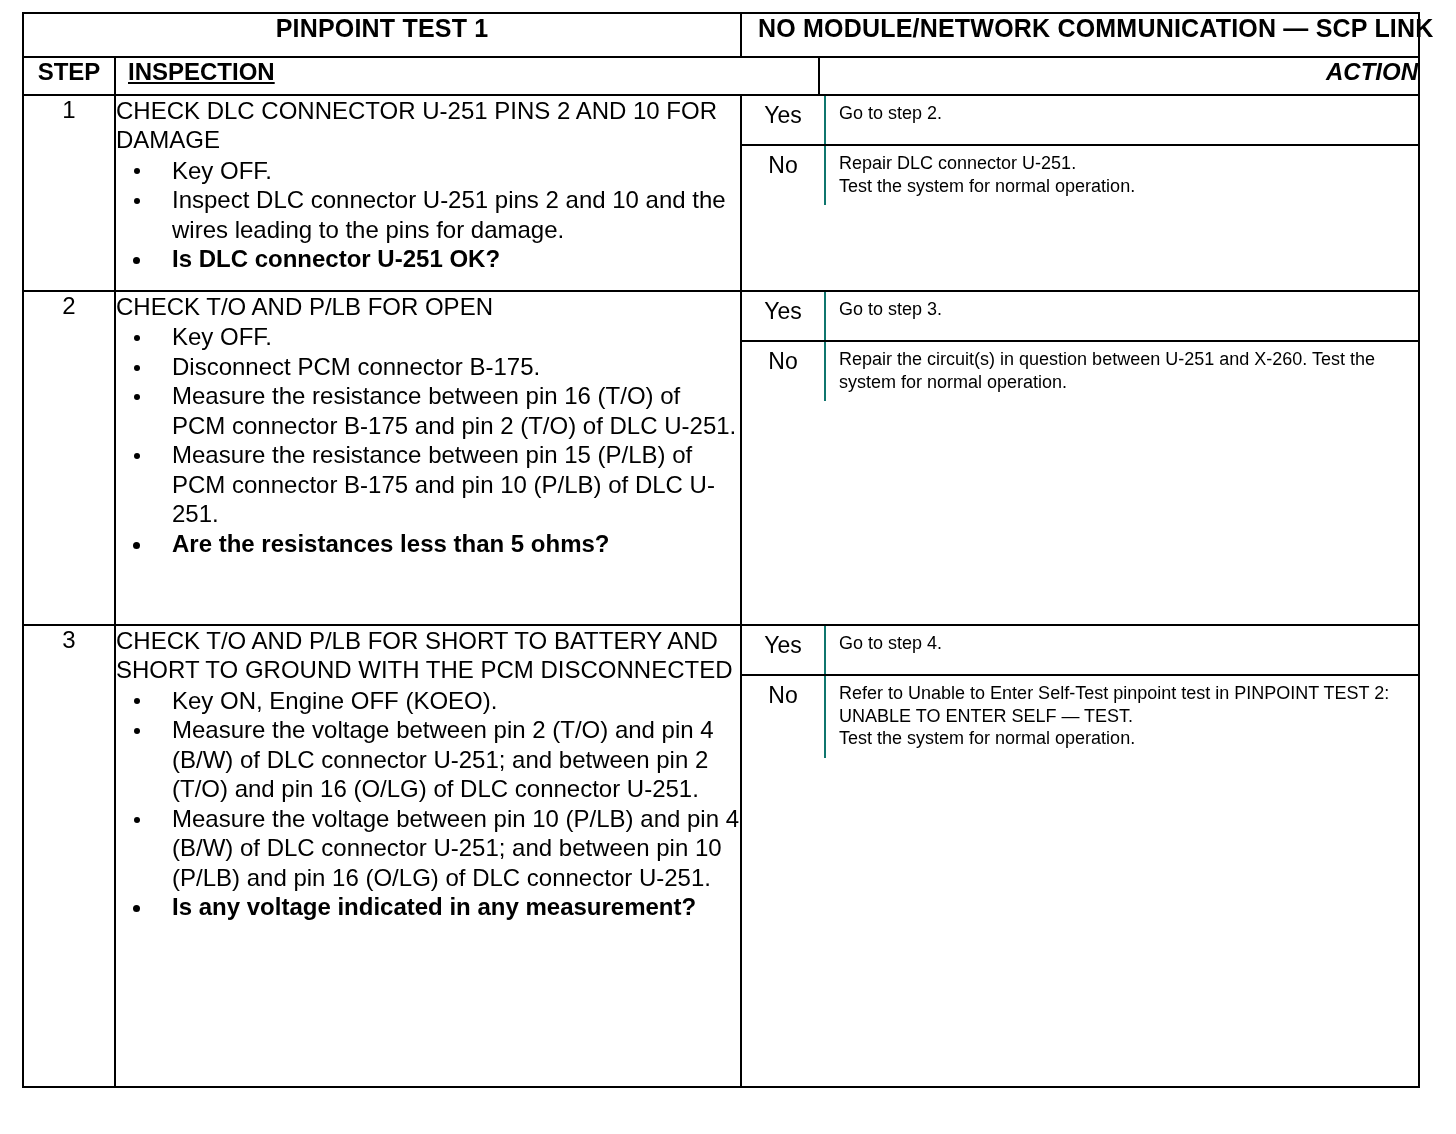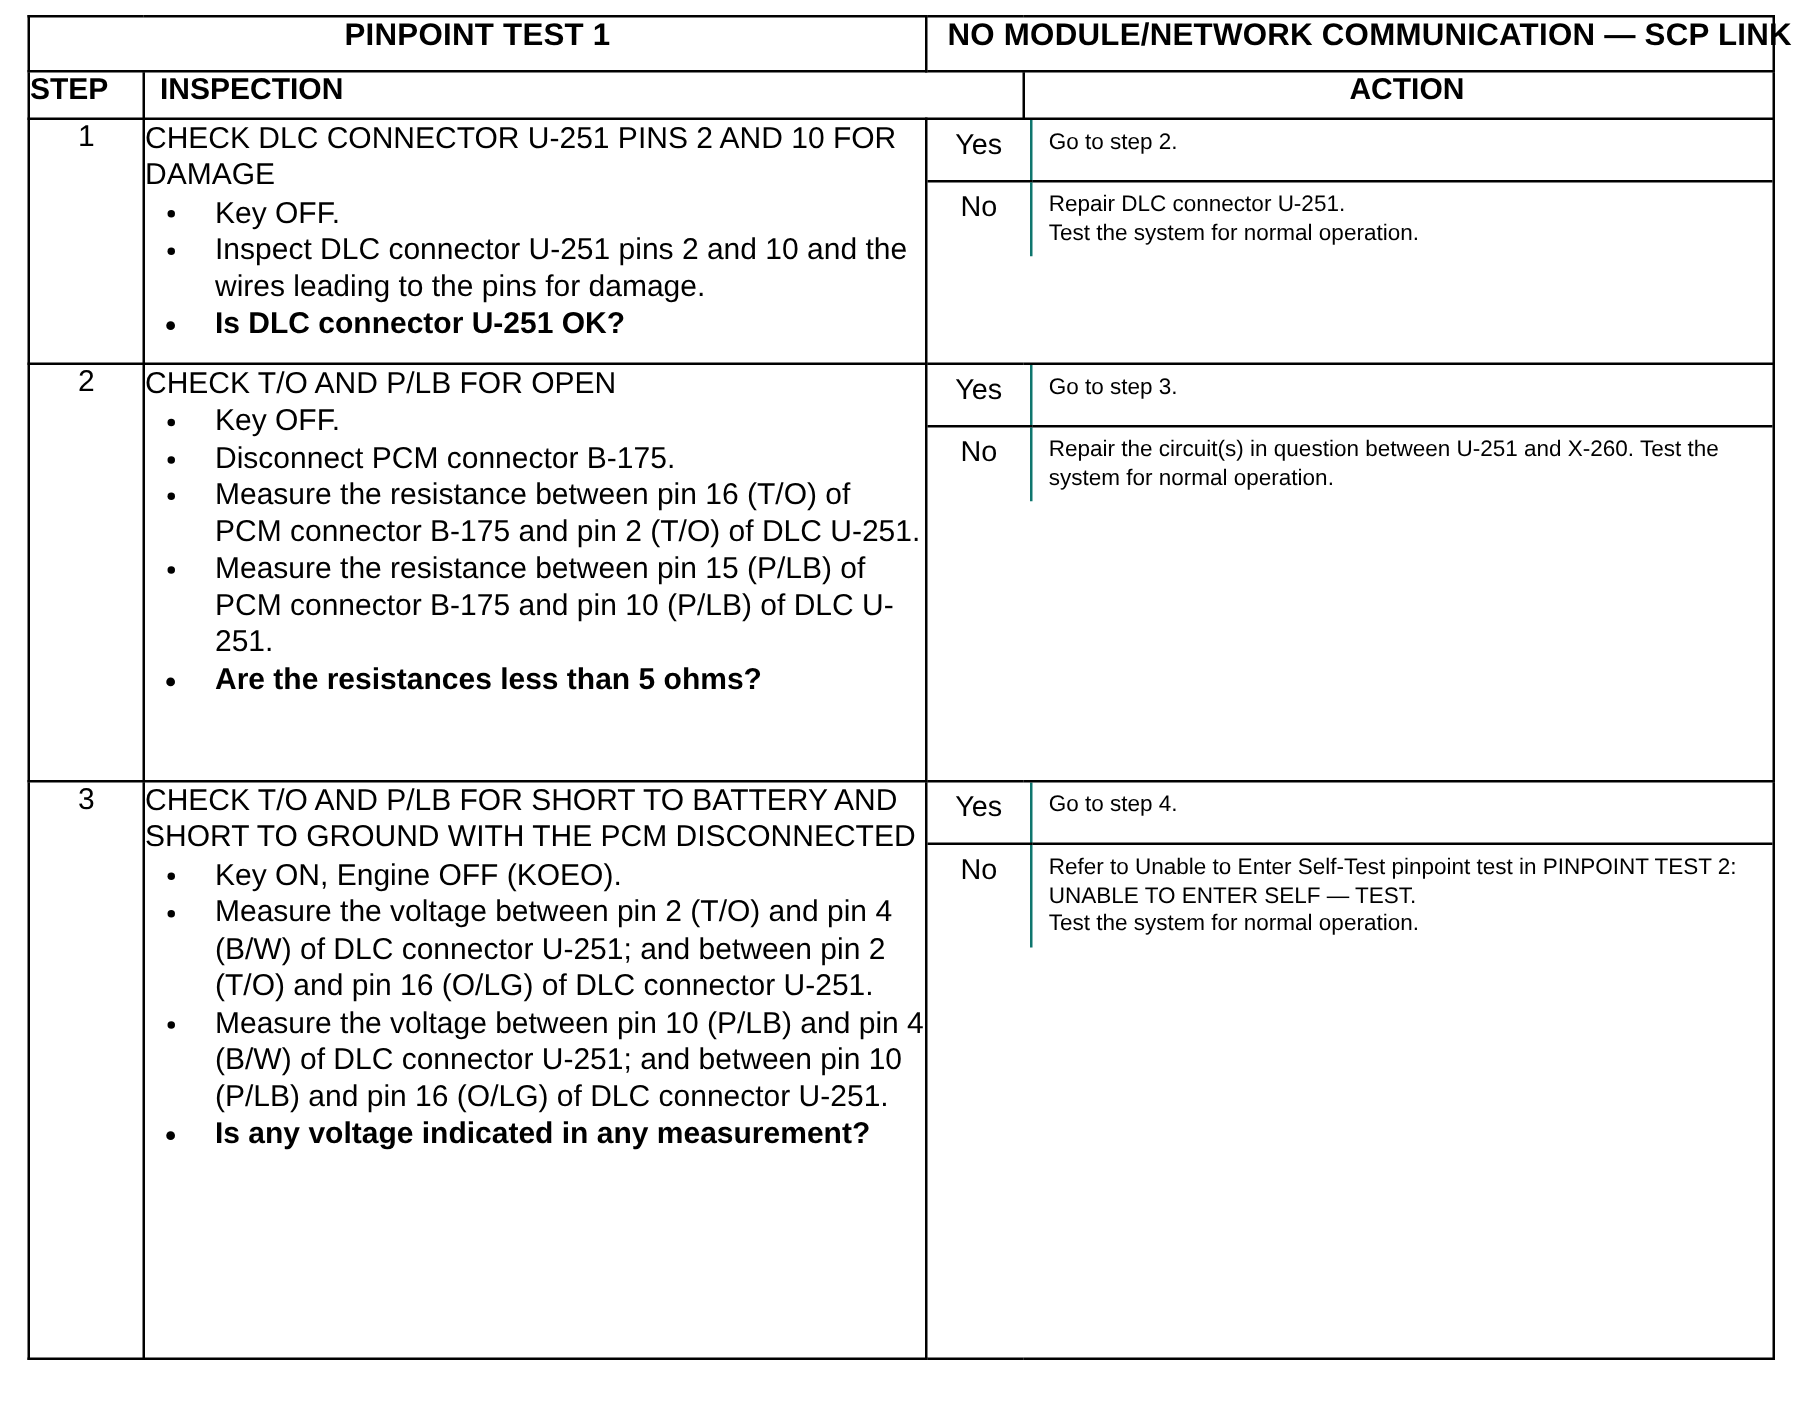--- a/index.html
+++ b/index.html
@@ -61,23 +61,23 @@
     border-radius: 17px;
   }
 
   
   .colhead {
     font-weight: bold;
     font-size: 24px;
     height: 36px;
     padding: 4px 6px 6px 6px;
   }
-  .colhead.step-head { padding-left: 0; padding-right: 0;}
-  .colhead.insp-head { text-align: left; padding-left: 12px; }
-  .colhead.action-head { text-align: center; padding-left: 13px; }
+  .colhead.step-head { text-align: center; padding-left: 0; padding-right: 0;}
+  .colhead.insp-head { text-align: left; padding-left: 12px; text-decoration: underline; }
+  .colhead.action-head { text-align: right; padding-left: 13px; font-style: italic; }
 
   
   .step-num {
     text-align: center;
     font-size: 24px;
     padding-top: 9px;
   }
 
   .insp-cell {
     padding: 7px 10px 10px 12px;

